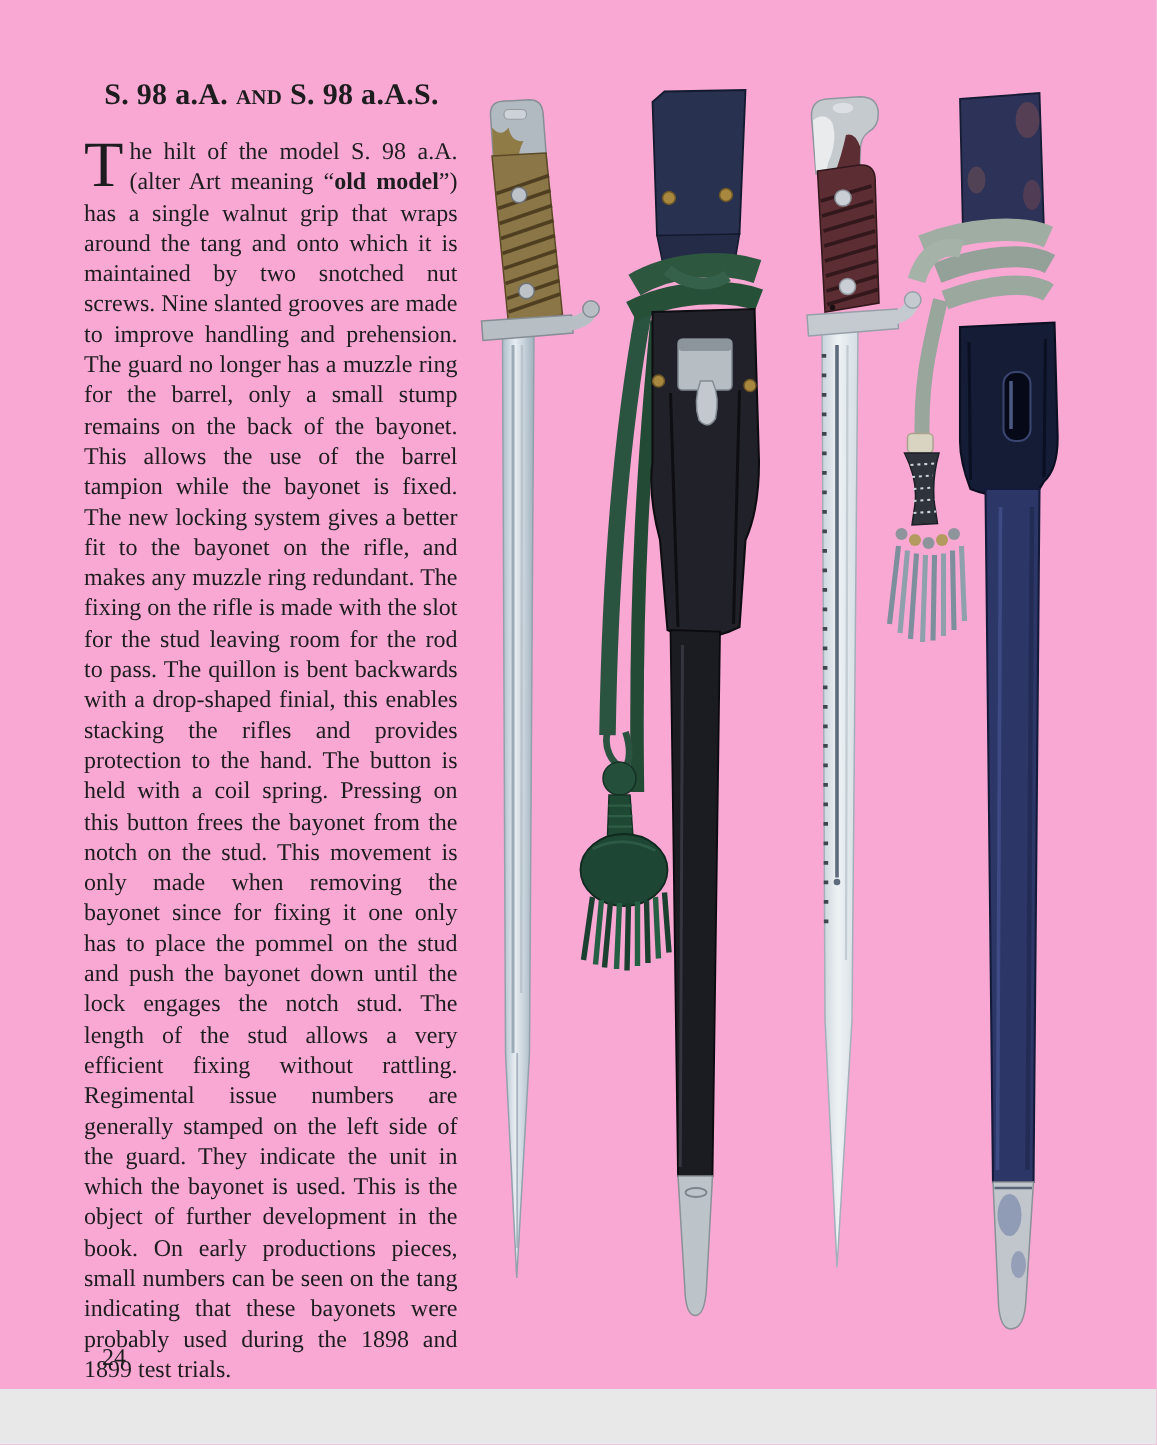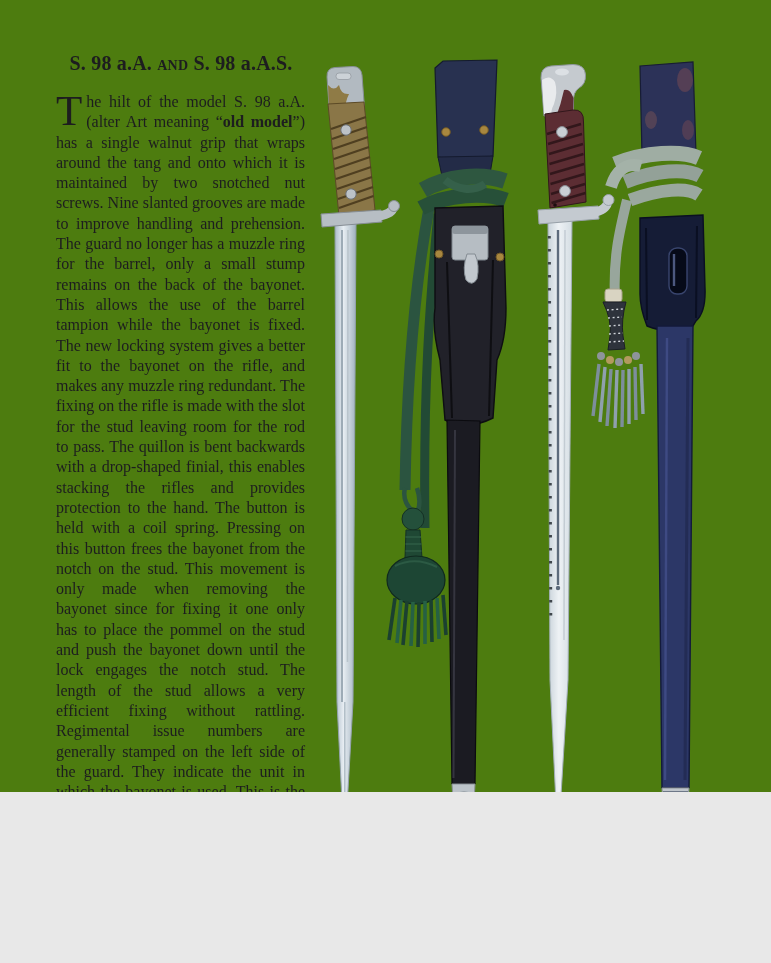--- a/index.html
+++ b/index.html
@@ -1,18 +1,18 @@
 <!DOCTYPE html>
 <html><head>
 <meta charset="utf-8">
 <style>
   html,body{margin:0;padding:0;}
   body{background:#e8e8e8;font-family:"Liberation Serif","DejaVu Serif",serif;}
   .page{
-    position:relative;width:771px;height:792px;background:#4d7c0f;
+    position:relative;width:771px;height:926px;background:#f9a8d4;
     overflow:hidden;color:#1d1d1f;
   }
   .title{
     position:absolute;left:50px;top:52px;width:262px;text-align:center;
     font-weight:bold;font-size:20px;letter-spacing:.2px;white-space:nowrap;
   }
   .title .sc{font-variant:small-caps;}
   .text-col{
     position:absolute;left:56px;top:92px;width:249px;
     font-size:16px;line-height:20.3px;text-align:justify;

